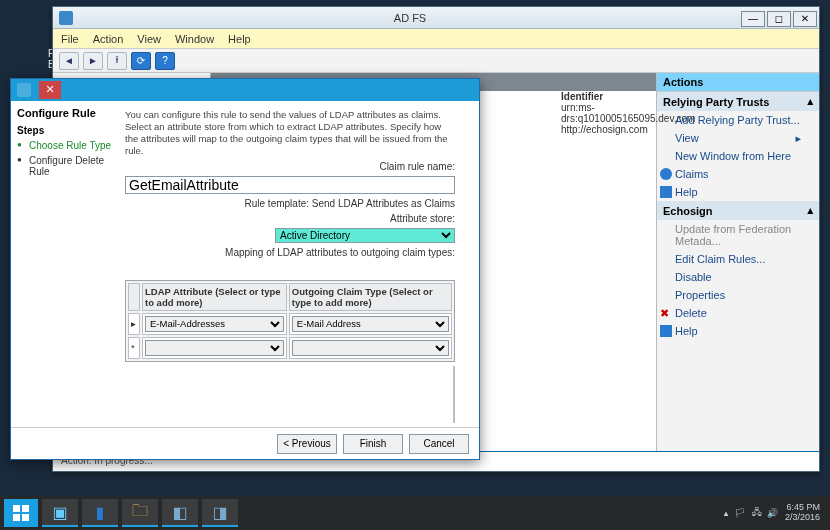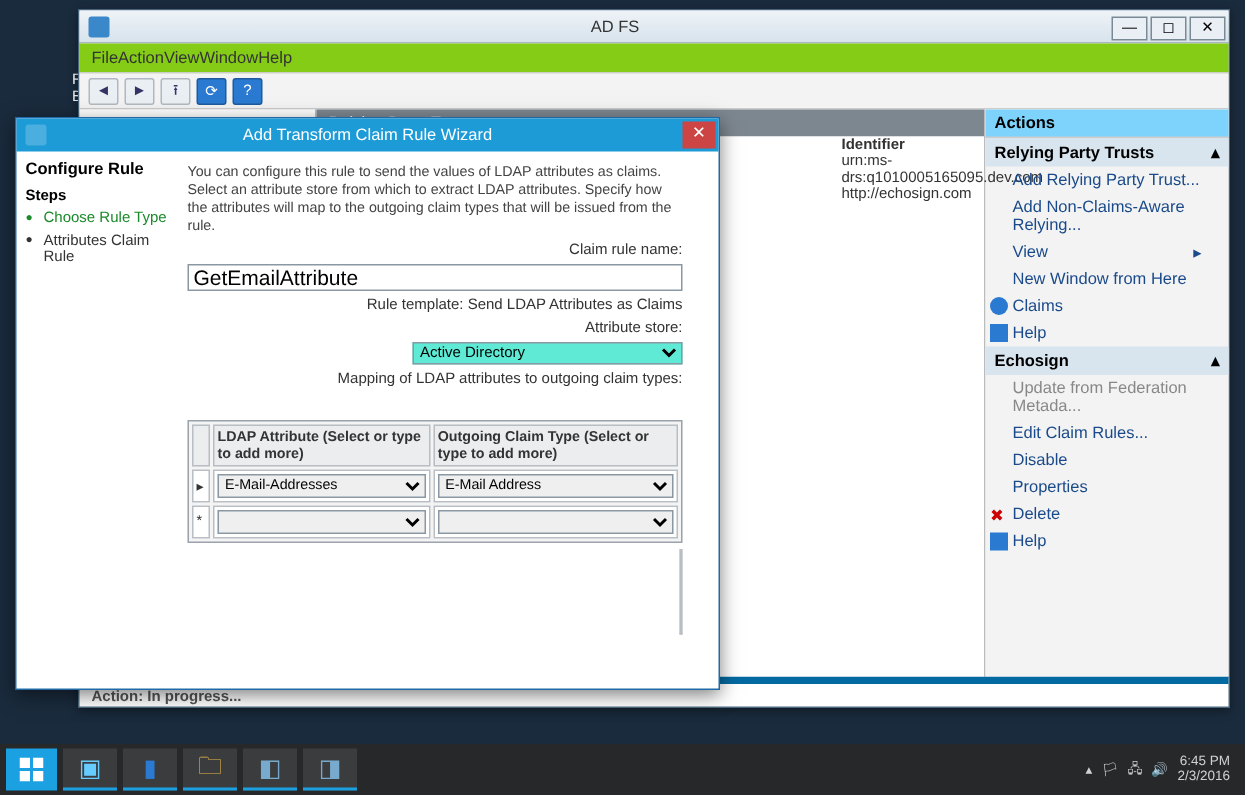--- a/index.html
+++ b/index.html
@@ -7,38 +7,38 @@
   .wallpaper { position: absolute; inset: 0; background: #1a2b3d; }
   .recycle { position: absolute; top: 18px; left: 8px; width: 42px; text-align: left; color: #fff; font-size: 10px; margin-left: 40px; }
   .recycle .bin { width: 28px; height: 28px; margin: 0 auto 2px; background: linear-gradient(#b8d0e0,#6093b7); border-radius: 3px 3px 4px 4px; }
   
   .win { position: absolute; top: 6px; left: 52px; width: 768px; height: 466px; border: 1px solid #4a667c; background: #fff; box-shadow: 0 2px 6px rgba(0,0,0,.4); }
   .win-title { height: 22px; background: linear-gradient(#eef3f7,#d8e3ec); display: flex; align-items: center; font-size: 11px; border-bottom: 1px solid #a9b6c0;}
   .win-title .icon { width: 14px; height: 14px; margin: 0 6px; background:#3a88c9; border-radius:2px;}
   .win-title .t { flex:1; text-align:center; color:#333; }
   .win-ctrls { display:flex; }
   .win-ctrls div { width: 24px; height: 16px; margin:2px 2px 0 0; border:1px solid #7a8a95; background:#e9eff4; font-size:10px; text-align:center; line-height:14px; }
-  .menubar { height: 20px; display:flex; align-items:center; padding:0 8px; font-size:11px; color:#333; background:#84cc16; border-bottom:1px solid #ccc;}
+  .menubar { height: 20px; display:flex; align-items:center; gap:14px; padding:0 8px; font-size:11px; color:#333; background:#fef9c3; border-bottom:1px solid #ccc;}
   .toolbar { height: 24px; display:flex; align-items:center; gap:4px; padding:0 6px; background:#f3f3f3; border-bottom:1px solid #ccc;}
   .tbtn { width:20px; height:18px; border:1px solid #b0b8c0; background:#eaeff3; border-radius:2px; display:flex; align-items:center; justify-content:center; font-size:10px; color:#336;}
   .tbtn.active { background:#2a7ad1; color:#fff; border-color:#1e5a9d;}
   .body3 { display:flex; height: calc(100% - 86px);}
   .tree { width: 158px; border-right:1px solid #bbb; background:#fff; padding:4px; font-size:11px;}
   .tree-item { padding:1px 4px 1px 14px; position:relative;}
   .tree-item::before { content:"▸"; position:absolute; left:2px; font-size:9px; color:#666;}
   .mid { flex:1; display:flex; flex-direction:column; border-right:1px solid #bbb;}
   .mid-head { background:#7d8790; color:#fff; font-size:11px; padding:3px 8px;}
   .mid-body { flex:1; background:#fff; font-size:10px; padding:4px; color:#333; position:relative;}
   .ident { position:absolute; top:0; left:350px; font-size:10px; color:#333;}
   .actions { width:162px; background:#f3f3f3; font-size:11px;}
   .actions .hdr { background:#7dd3fc; padding:3px 6px; font-weight:bold; border-bottom:1px solid #ccc;}
   .actions .grp { background:#d8e4ee; padding:3px 6px; font-weight:bold; display:flex; justify-content:space-between; align-items:center;}
   .actions .item { padding:3px 18px; color:#1a4a8a; position:relative; cursor:pointer;}
   .actions .item .ai { position:absolute; left:3px; top:3px; width:12px; height:12px; }
-  .statusbar { height:20px; border-top:5px solid #0369a1; font-size:10px; padding:3px 8px; color:#555;font-weight:bold;}
+  .statusbar { height:20px; border-top:1px solid #0369a1; font-size:10px; padding:3px 8px; color:#555;}
   
   .dlg { position:absolute; top:78px; left:10px; width:470px; height:382px; border:1px solid #1f6aa6; background:#fff; box-shadow:0 3px 12px rgba(0,0,0,.5);}
   .dlg-title { height:22px; background:#1d9bd7; color:#fff; display:flex; align-items:center; font-size:11px;}
   .dlg-title .di { width:14px; height:14px; margin:0 6px; background:#fff3; border-radius:2px;}
   .dlg-title .dt { flex:1; text-align:center;}
   .dlg-close { width:22px; height:18px; margin:2px; background:#c44; color:#fff; text-align:center; font-size:11px; line-height:16px;}
   .dlg-body { display:flex; height:calc(100% - 54px);}
   .dlg-left { width:110px; padding:6px; font-size:10px;}
   .dlg-left h4 { font-size:11px; margin-bottom:6px;}
   .step { padding:2px 0 2px 12px; position:relative; color:#333;}
@@ -115,21 +115,20 @@
         </div>
       </div>
     </div>
     <div class="actions">
       <div class="hdr">Actions</div>
       <div class="grp">
           <span>Relying Party Trusts</span>
           <span>▴</span>
         </div>
       <div class="item">Add Relying Party Trust...</div>
-      <div class="item">Add Non-Claims-Aware Relying...</div>
       <div class="item"><span>View</span><span style="float:right">▸</span></div>
       <div class="item">New Window from Here</div>
       <div class="item"><span class="ai" style="background:#2a7ad1;border-radius:50%"></span><span>Claims</span></div>
       <div class="item"><span class="ai" style="background:#2a7ad1"></span><span>Help</span></div>
       <div class="grp">
           <span>Echosign</span>
           <span>▴</span>
         </div>
       <div class="item" style="color:#888">Update from Federation Metada...</div>
       <div class="item">Edit Claim Rules...</div>
@@ -138,29 +137,28 @@
       <div class="item"><span class="ai" style="color:#c00;background:none">✖</span><span>Delete</span></div>
       <div class="item"><span class="ai" style="background:#2a7ad1"></span><span>Help</span></div>
     </div>
   </div>
   <div class="statusbar">Action: In progress...</div>
 </div>
 
 <div class="dlg">
   <div class="dlg-title">
     <div class="di"></div>
-    <div class="dt">Add Transform Claim Rule Wizard</div>
     <div class="dlg-close">✕</div>
   </div>
   <div class="dlg-body">
     <div class="dlg-left">
       <h4>Configure Rule</h4>
       <div style="font-weight:bold;margin:6px 0 2px">Steps</div>
       <div class="step curr">Choose Rule Type</div>
-      <div class="step">Attributes Claim Rule</div>
+      <div class="step">Configure Delete Rule</div>
     </div>
     <div class="dlg-right">
       <div class="hint">You can configure this rule to send the values of LDAP attributes as claims. Select an attribute store from which to extract LDAP attributes. Specify how the attributes will map to the outgoing claim types that will be issued from the rule.</div>
       <label class="f">Claim rule name:</label>
       <input class="txt" value="GetEmailAttribute" style="">
       <div class="f">Rule template: Send LDAP Attributes as Claims</div>
       <label class="f">Attribute store:</label>
       <select class="sel"><option>Active Directory</option></select>
       <label class="f">Mapping of LDAP attributes to outgoing claim types:</label>
       <table class="maptable">
@@ -178,20 +176,25 @@
         <tr>
           <td>*</td>
           <td><select class="cellsel"><option></option></select></td>
           <td><select class="cellsel"><option></option></select></td>
         </tr>
       </tbody>
         </table>
       <div class="gridfill"></div>
     </div>
   </div>
+  <div class="dlg-foot">
+    <button class="btn">&lt; Previous</button>
+    <button class="btn">Finish</button>
+    <button class="btn">Cancel</button>
+  </div>
 </div>
 
 <div class="taskbar">
   <div class="start">
     <svg viewBox="0 0 16 16">
         <rect x="0" y="0" width="7" height="7"></rect>
         <rect x="9" y="0" width="7" height="7"></rect>
         <rect x="0" y="9" width="7" height="7"></rect>
         <rect x="9" y="9" width="7" height="7"></rect>
       </svg>

